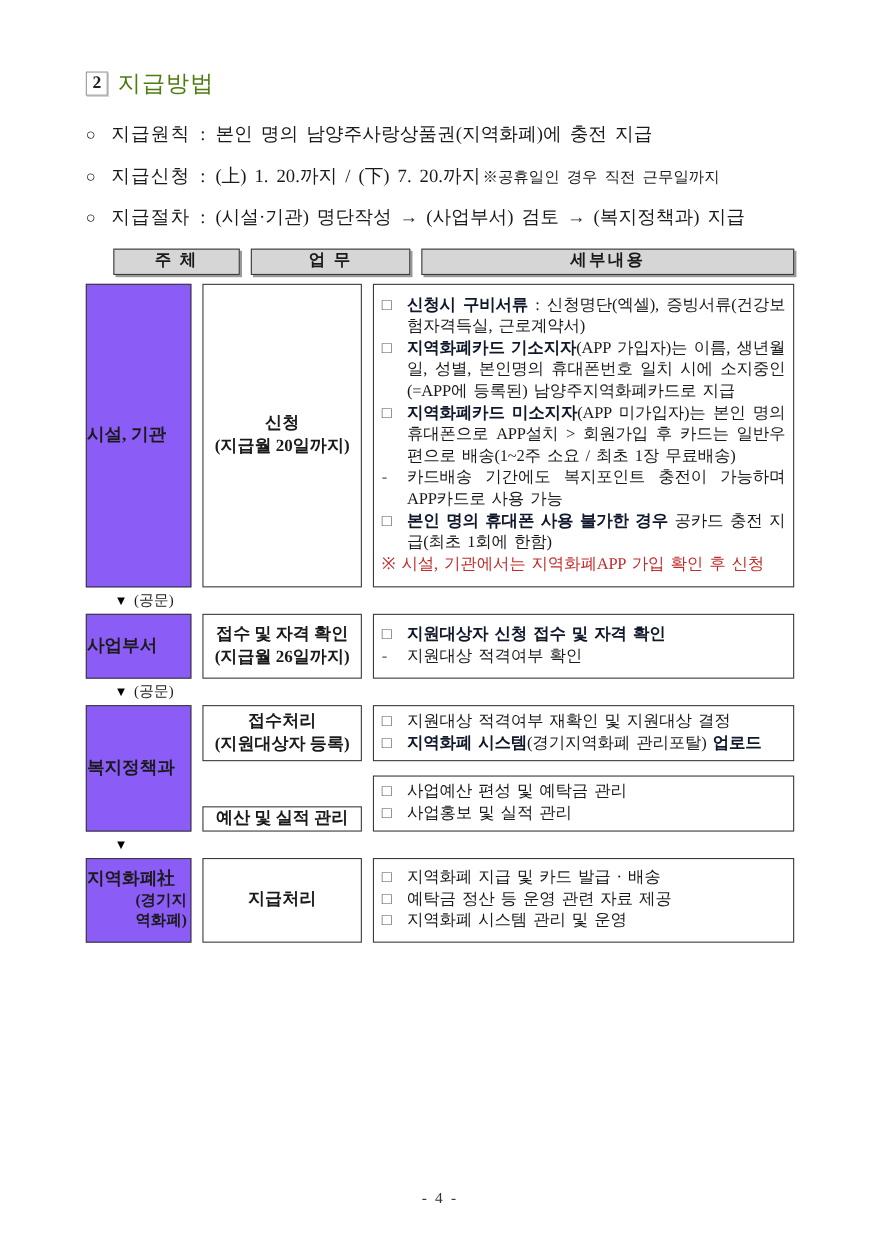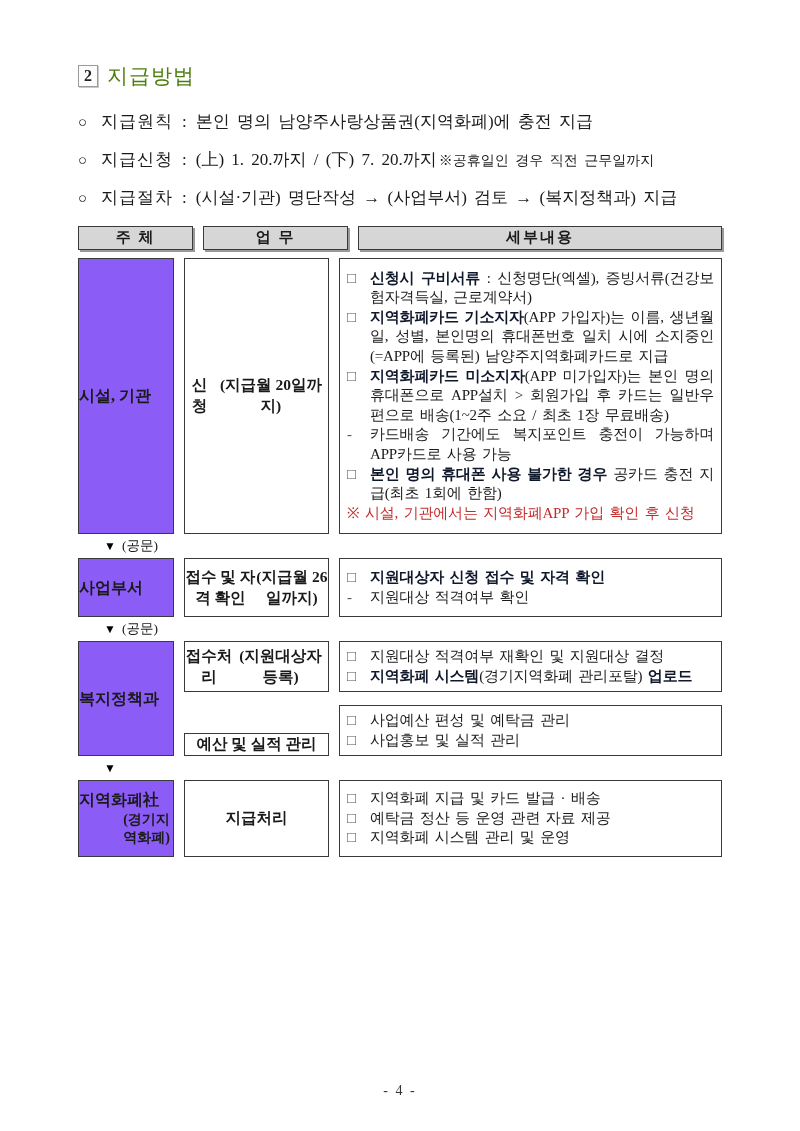--- a/index.html
+++ b/index.html
@@ -29,36 +29,36 @@
   .bnote{font-size:14px;margin-left:2px;}
 
   
   .thead{display:flex;gap:10px;margin-bottom:8px;}
   .hcell{
     box-sizing:border-box;border:1.6px solid #3a3a3a;background:#d6d6d6;
     box-shadow:2px 2px 0 #9a9a9a;
     font-weight:bold;font-size:15px;text-align:center;line-height:21px;height:24px;
     letter-spacing:2px;
   }
-  .h1{width:115px;}
+  .h1{width:115px;margin-left:25px;}
   .h2{width:145px;}
   .h3{flex:1;}
 
   .process-row{display:flex;gap:10px;}
   .subject-cell{
     box-sizing:border-box;width:96px;flex:none;border:1.6px solid #3a3a3a;background:#8b5cf6;
     display:flex;flex-direction:column;align-items:flex-start;justify-content:center;
     font-weight:bold;font-size:16px;text-align:center;line-height:1.35;
   }
   .subject-sub{font-size:14px;margin-left:41px;}
   .blocks{flex:1;display:flex;flex-direction:column;gap:7px;}
   .block{display:flex;gap:10px;}
   .task-cell{
     box-sizing:border-box;width:145px;flex:none;border:1.6px solid #3a3a3a;background:#fff;
-    display:flex;flex-direction:row;align-items:center;justify-content:center;
+    display:flex;flex-direction:column;align-items:center;justify-content:center;
     font-weight:bold;font-size:15.5px;text-align:center;line-height:1.35;
   }
   .detail-cell{
     box-sizing:border-box;flex:1;border:1.6px solid #3a3a3a;background:#fff;
     padding:5px 7px;display:flex;flex-direction:column;justify-content:center;
     font-size:15px;line-height:19.6px;
   }
   .ditem{display:flex;}
   .ditem .marker{width:23px;flex:none;color:#555;}
   .ditem .content{flex:1;text-align:justify;word-spacing:2px;letter-spacing:-0.2px;}

